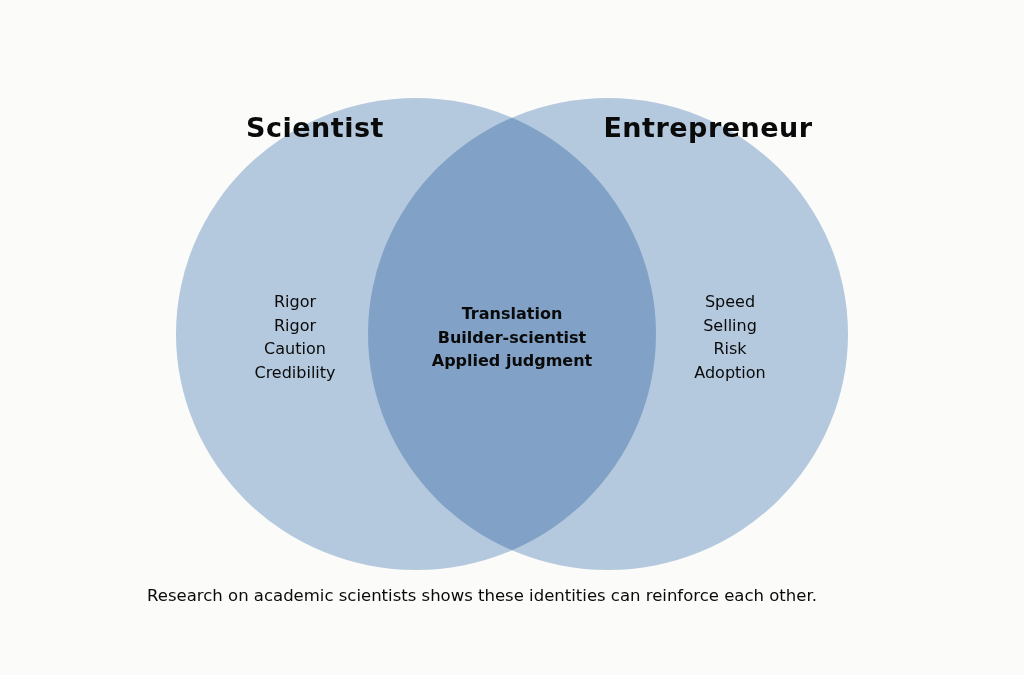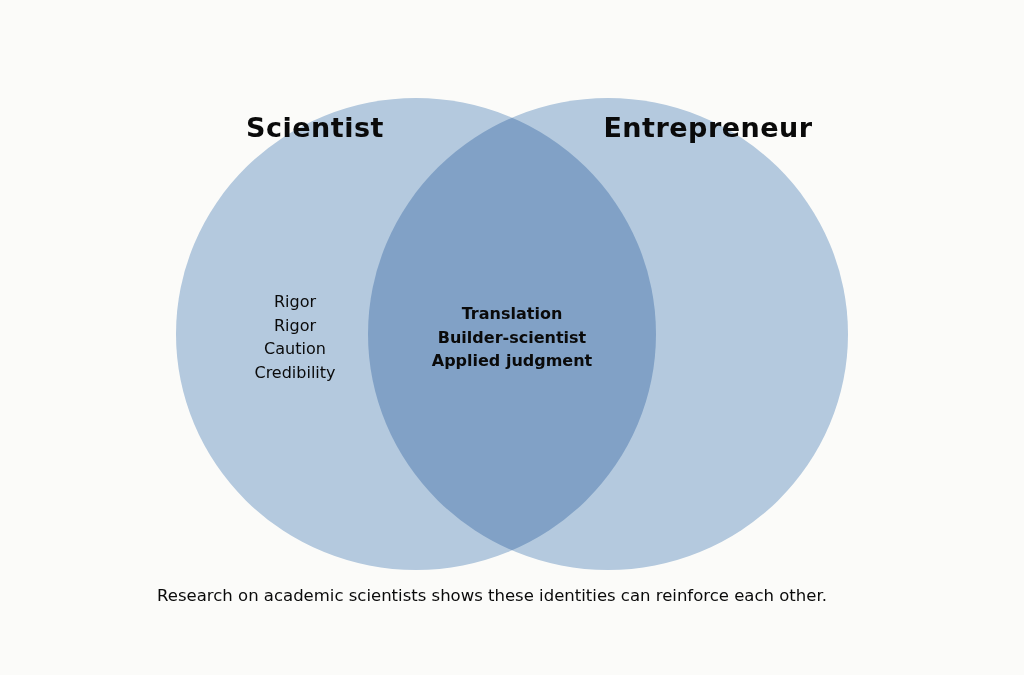--- a/index.html
+++ b/index.html
@@ -48,21 +48,21 @@
     line-height: 23.5px;
     z-index: 3;
     white-space: nowrap;
   }
   .block-left   { left: 295px; top: 337px; }
   .block-center { left: 512px; top: 337px; font-weight: bold; }
   .block-right  { left: 730px; top: 337px; }
 
   .caption {
     position: absolute;
-    left: 492px;
+    left: 482px;
     top: 595px;
     transform: translate(-50%, -50%);
     font-size: 16.5px;
     color: #0a0a0a;
     white-space: nowrap;
     z-index: 3;
   }
 </style>
 </head>
 <body>
@@ -82,16 +82,22 @@
     <div>Caution</div>
     <div>Credibility</div>
   </div>
 
   <div class="item-block block-center">
     <div>Translation</div>
     <div>Builder-scientist</div>
     <div>Applied judgment</div>
   </div>
 
+  <div class="item-block block-right">
+    <div>Speed</div>
+    <div>Selling</div>
+    <div>Risk</div>
+    <div>Adoption</div>
+  </div>
 
   <div class="caption">Research on academic scientists shows these identities can reinforce each other.</div>
 
 </div>
 
 </body></html>

